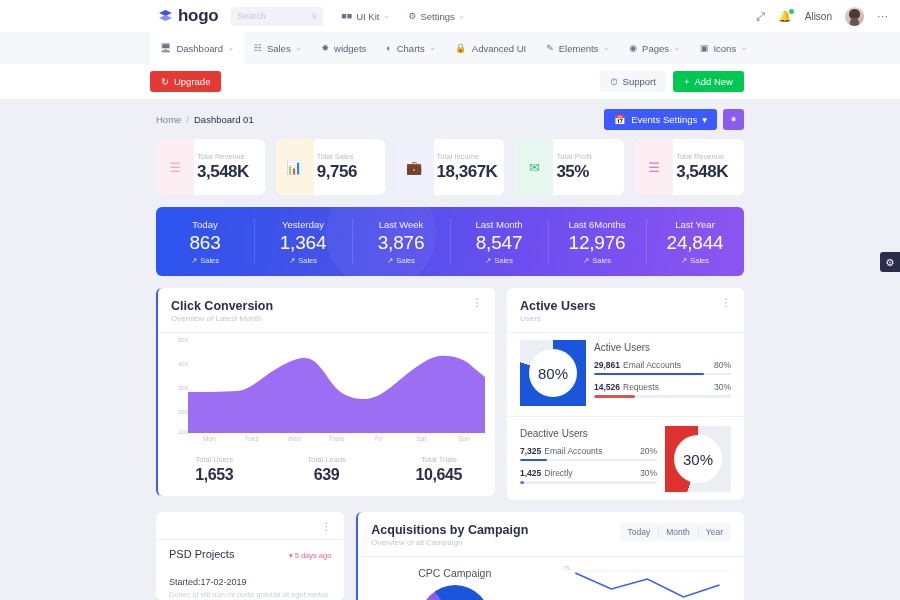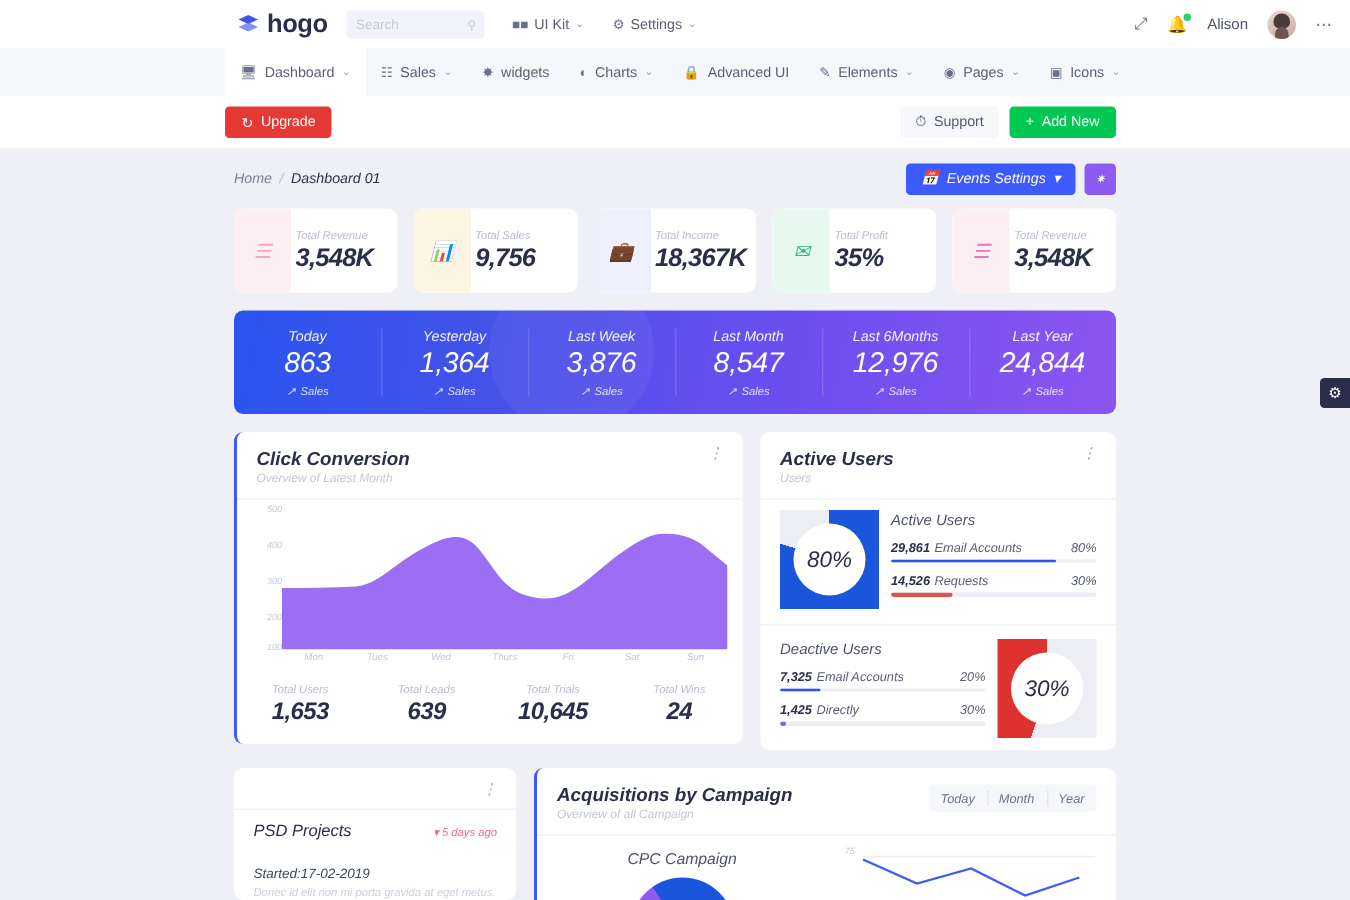--- a/index.html
+++ b/index.html
@@ -78,21 +78,21 @@
   .btn-support {
     background: #f6f7fb; color: #545a70; font-size: 9.5px; height: 21px;
     padding: 0 10px; border-radius: 3px; display: flex; align-items: center; gap: 5px;
   }
   .btn-addnew {
     background: #00c853; color: #fff; font-size: 9.5px; height: 21px;
     padding: 0 11px; border-radius: 3px; display: flex; align-items: center; gap: 5px;
   }
 
   
-  .page { position: absolute; left: 0; top: 99px; width: 900px; height: 501px; background: #eef0f6; font-style: italic; }
+  .page { position: absolute; left: 0; top: 99px; width: 900px; height: 501px; background: #eef0f6; }
 
   .crumbrow { display: flex; align-items: center; height: 40px; padding: 0 156px 0 156px; }
   .crumbs { display: flex; align-items: center; gap: 5px; font-size: 9.5px; }
   .crumb-home { color: #7a7f95; }
   .crumb-sep { color: #b7bbcb; }
   .crumb-cur { color: #2b2e4a; }
   .crumbrow-right { margin-left: auto; display: flex; align-items: center; gap: 6px; }
   .btn-events {
     background: #3d5afe; color: #fff; font-size: 9.5px; height: 21px; padding: 0 10px;
     border-radius: 3px; display: flex; align-items: center; gap: 5px;
@@ -456,24 +456,20 @@
           <div class="cs-value">1,653</div>
         </div>
         <div class="cs">
           <div class="cs-label">Total Leads</div>
           <div class="cs-value">639</div>
         </div>
         <div class="cs">
           <div class="cs-label">Total Trials</div>
           <div class="cs-value">10,645</div>
         </div>
-        <div class="cs">
-          <div class="cs-label">Total Wins</div>
-          <div class="cs-value">24</div>
-        </div>
       </div>
     </div>
 
     <div class="card au-card">
       <div class="card-head">
         <div>
           <div class="card-title">Active Users</div>
           <div class="card-sub">Users</div>
         </div>
         <div class="card-dots">⋮</div>

